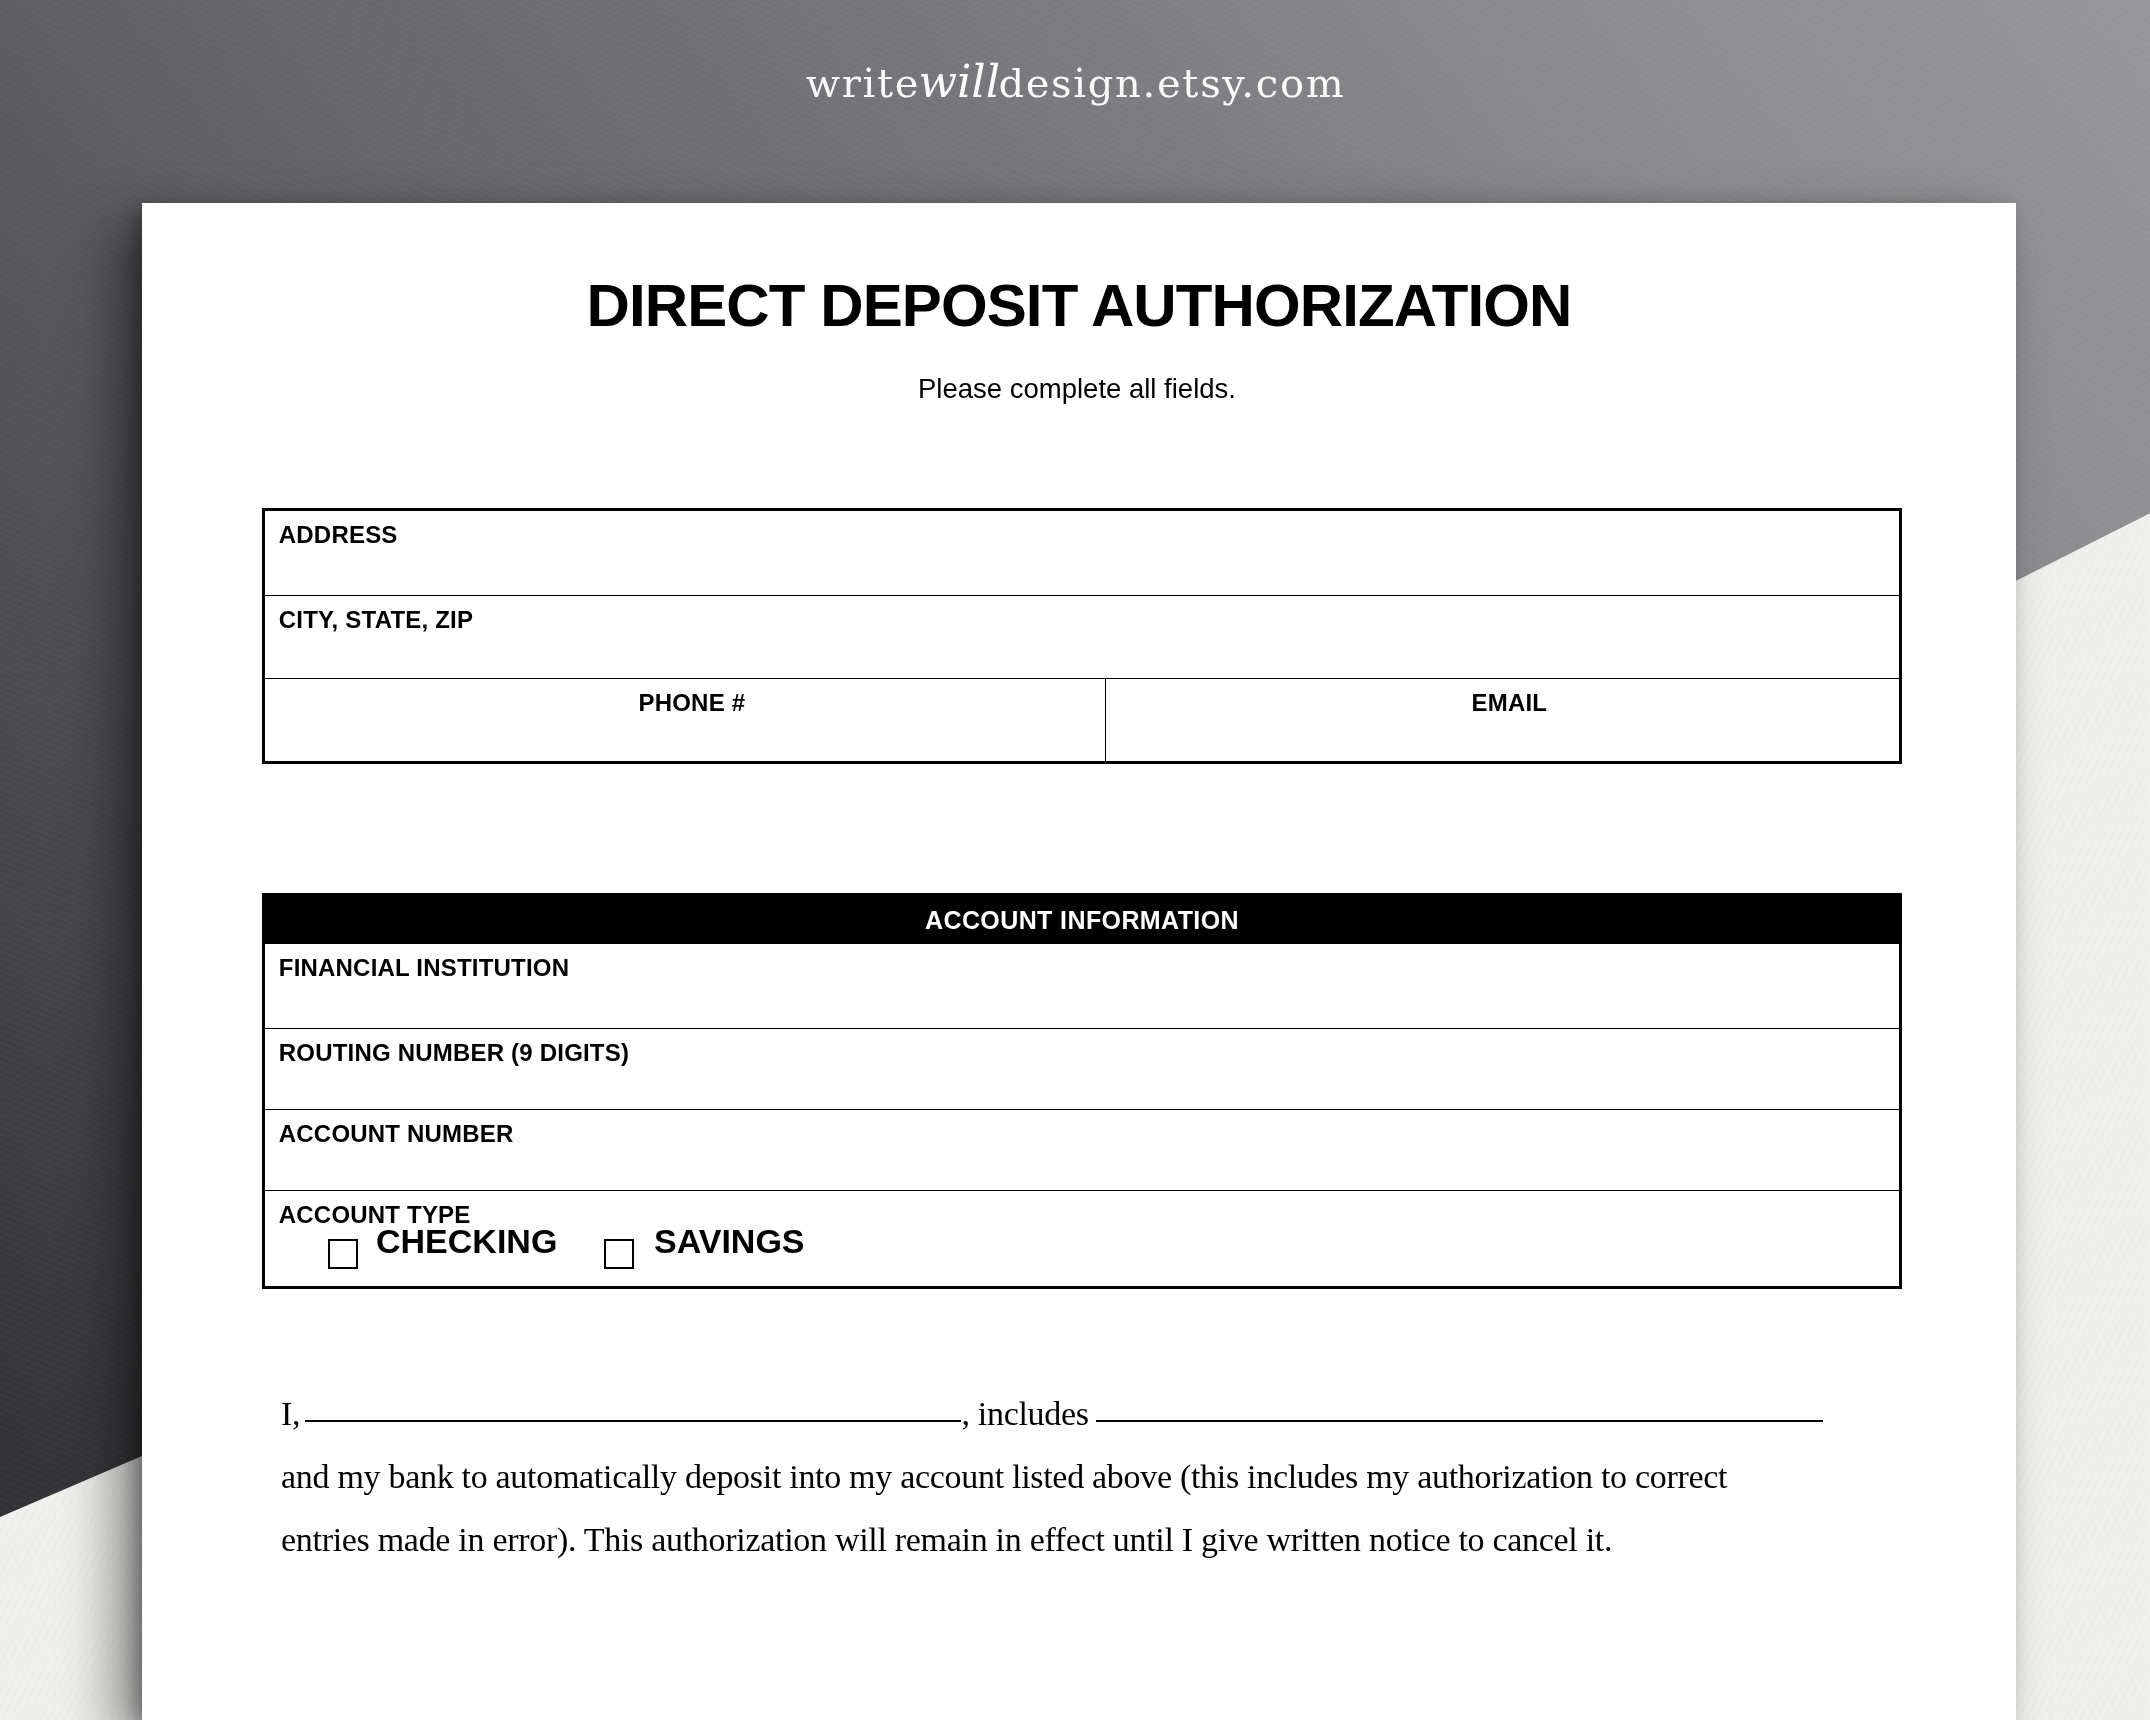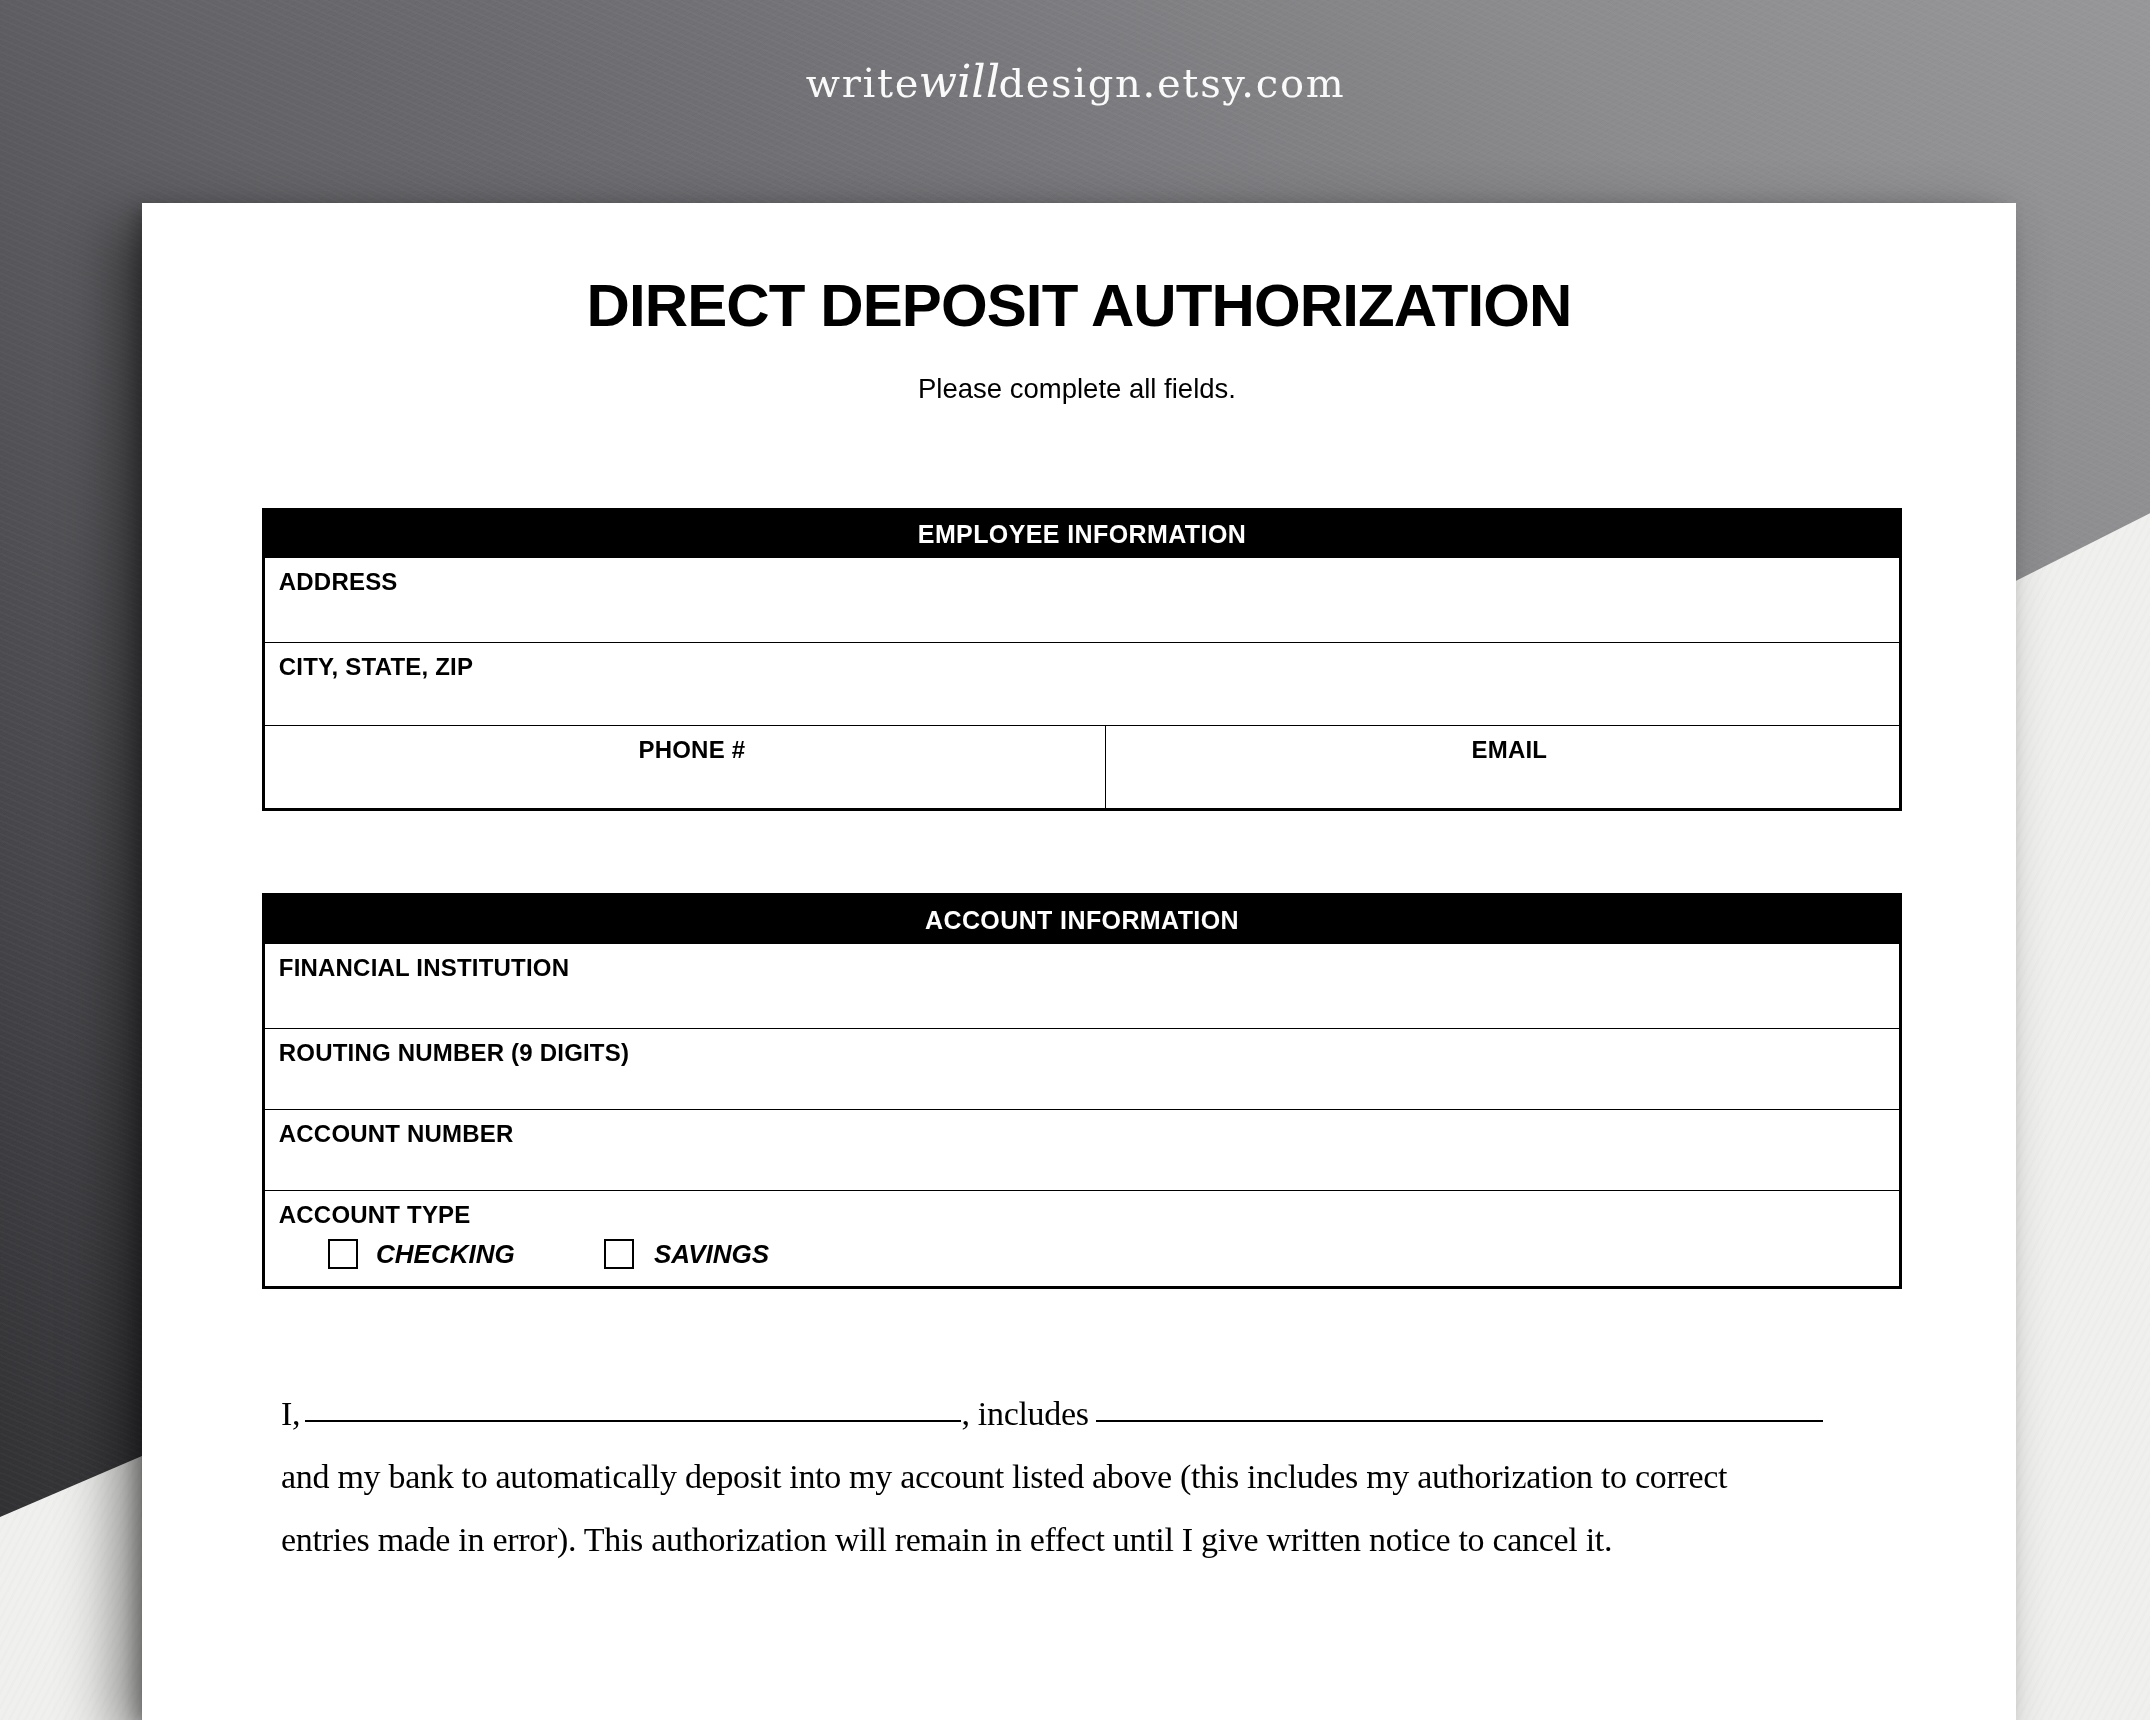--- a/index.html
+++ b/index.html
@@ -67,21 +67,21 @@
   .split .cell{position:relative;box-sizing:border-box;text-align:center;}
   .split .cell.left{width:841px;border-right:1.7px solid #000;}
   .split .cell.right{flex:1;}
   .fill-area{position:absolute;left:0;right:0;bottom:0;top:38px;}
   .checkbox-row{position:absolute;left:0;right:0;top:0;height:100%;}
   .checkbox{
     position:absolute;top:48px;width:26px;height:26px;
     border:2.6px solid #000;background:#fff;
   }
   .checkbox-label{
-    position:absolute;top:46px;font-size:26px;font-weight:bold;line-height:34px;font-style:italic;
+    position:absolute;top:33px;font-size:34px;font-weight:bold;line-height:34px;
   }
   .cb-checking{left:63px;}
   .cb-checking-label{left:111px;}
   .cb-savings{left:339px;}
   .cb-savings-label{left:389px;}
   .auth{
     position:absolute;left:139px;top:1179px;width:1652px;
     font-family:"Liberation Serif",serif;font-size:34px;line-height:63px;
     letter-spacing:-0.3px;
   }
@@ -104,21 +104,20 @@
   <div class="watermark">
     <span>write</span><span class="script">will</span><span>design.etsy.com</span>
   </div>
 
   <div class="paper">
 
     <div class="form-title">DIRECT DEPOSIT AUTHORIZATION</div>
     <div class="form-subtitle">Please complete all fields.</div>
 
     <div class="form-table employee">
-      <div class="section-bar">EMPLOYEE INFORMATION</div>
 
       <div class="trow" style="height:84px;">
         <span class="field-label">ADDRESS</span>
         <div class="fill-area"></div>
       </div>
 
       <div class="trow" style="height:83px;">
         <span class="field-label">CITY, STATE, ZIP</span>
         <div class="fill-area"></div>
       </div>

